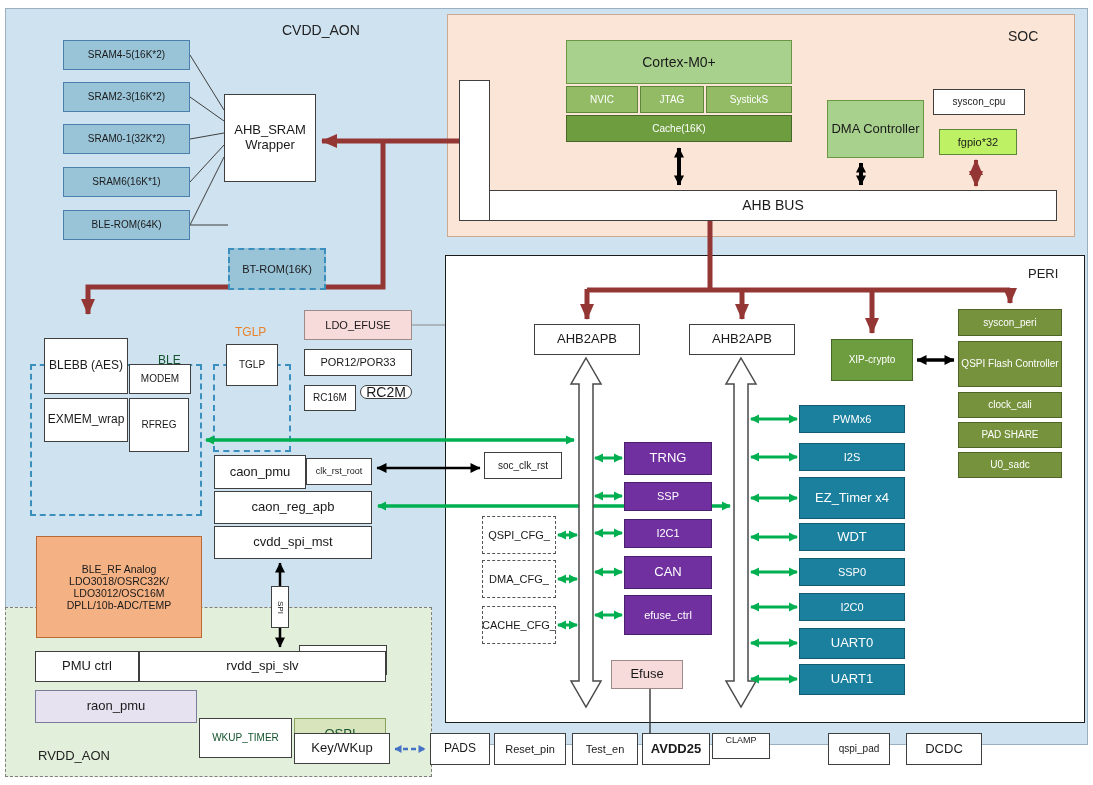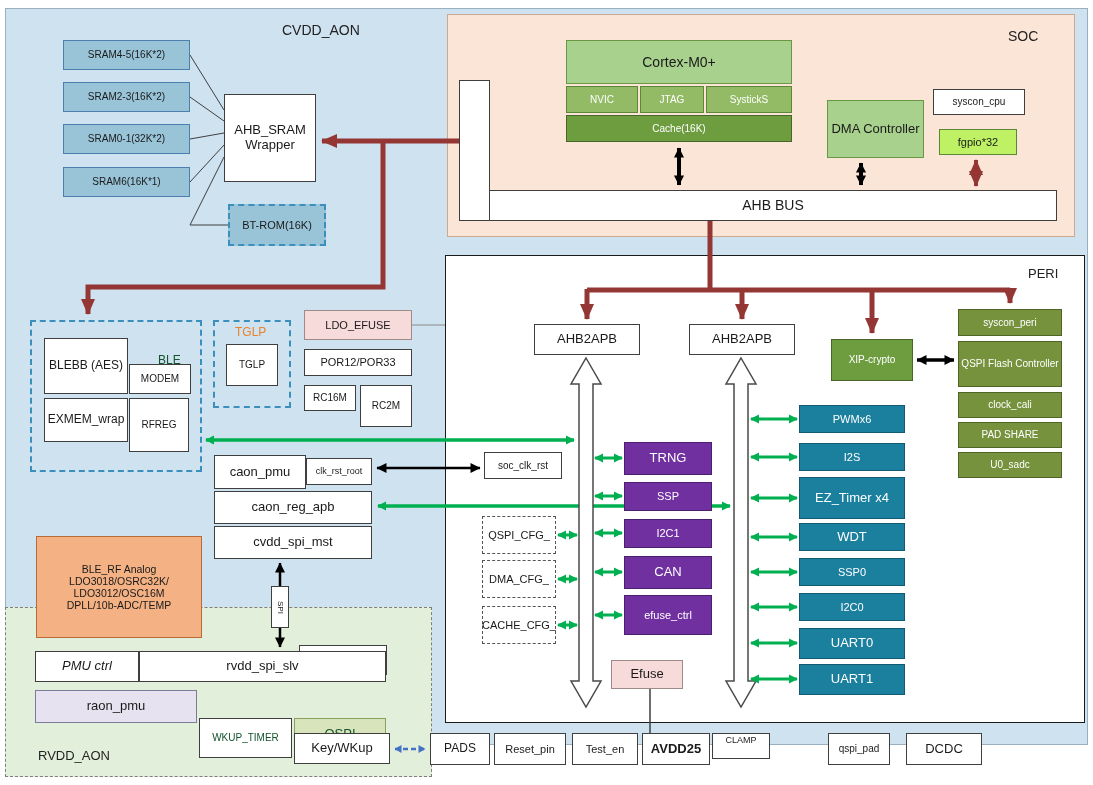--- a/index.html
+++ b/index.html
@@ -18,21 +18,21 @@
   .c-greenm{background:#93bb66;border:1px solid #5d8738;color:#fff;}
   .c-greenf{background:#bef264;border:1px solid #5d8738;color:#1a1a1a;}
   .c-greend{background:#6e9d3f;border:1px solid #46662a;color:#fff;}
   .c-olive {background:#76923c;border:1px solid #4f6526;color:#fff;font-size:10px;}
   .c-purple{background:#7030a0;border:1px solid #4a1f6e;color:#fff;}
   .c-teal  {background:#1b7f9e;border:1px solid #115a72;color:#fff;}
   .c-pink  {background:#f7dada;border:1px solid #9f8a8a;}
   .c-orange{background:#f4b183;border:1px solid #b96a35;}
   .c-lav   {background:#e6e2f0;border:1px solid #7c7c9a;}
   .c-iwdt  {background:#d8e4bc;border:1px solid #8aa05e;}
-  .b-dashc {border:2px dashed #3a8fbd;}
+  .b-dashc {border:2px dashed #3a8fbd;margin-top:44px;}
   .b-dashk {border:1.5px dashed #555;background:transparent;}
   .t-red{color:#14532d;margin-top:28px;}
   .t-orn{color:#e8832c;}
   .bold{font-weight:bold;}
 </style>
 </head>
 <body>
 
 <div id="canvas">
 
@@ -128,59 +128,60 @@
 
     <g>
       <path d="M395,749 H425" stroke="#4472c4" stroke-width="2.5" stroke-dasharray="5 3" fill="none" marker-start="url(#aB)" marker-end="url(#aB)"></path>
     </g>
   </svg>
 
   <div class="blk c-cyan" style="left:63px;top:40px;width:127px;height:30px;font-size:10px;">SRAM4-5(16K*2)</div>
   <div class="blk c-cyan" style="left:63px;top:82px;width:127px;height:30px;font-size:10px;">SRAM2-3(16K*2)</div>
   <div class="blk c-cyan" style="left:63px;top:124px;width:127px;height:30px;font-size:10px;">SRAM0-1(32K*2)</div>
   <div class="blk c-cyan" style="left:63px;top:167px;width:127px;height:30px;font-size:10px;">SRAM6(16K*1)</div>
+  <div class="blk c-cyan" style="left:63px;top:210px;width:127px;height:30px;font-size:10px;">BLE-ROM(64K)</div>
   <div class="blk c-white" style="left:224px;top:94px;width:92px;height:88px;font-size:13px;">AHB_SRAM Wrapper</div>
   <div class="blk c-cyan b-dashc" style="left:228px;top:204px;width:98px;height:42px;font-size:11px;">BT-ROM(16K)</div>
 
   <div class="blk c-white" style="left:459px;top:80px;width:31px;height:141px;"></div>
   <div class="blk c-greenl" style="left:566px;top:40px;width:226px;height:44px;font-size:14px;">Cortex-M0+</div>
   <div class="blk c-greenm" style="left:566px;top:86px;width:72px;height:27px;font-size:10px;">NVIC</div>
   <div class="blk c-greenm" style="left:640px;top:86px;width:64px;height:27px;font-size:10px;">JTAG</div>
   <div class="blk c-greenm" style="left:706px;top:86px;width:86px;height:27px;font-size:10px;">SystickS</div>
   <div class="blk c-greend" style="left:566px;top:115px;width:226px;height:27px;font-size:10px;">Cache(16K)</div>
   <div class="blk c-greenl" style="left:827px;top:100px;width:97px;height:58px;font-size:13px;">DMA Controller</div>
   <div class="blk c-white" style="left:933px;top:89px;width:92px;height:26px;font-size:10px;">syscon_cpu</div>
   <div class="blk c-greenf" style="left:939px;top:129px;width:78px;height:26px;font-size:11px;">fgpio*32</div>
   <div class="blk c-white" style="left:489px;top:190px;width:568px;height:31px;font-size:14px;">AHB BUS</div>
 
   <div class="blk c-pink" style="left:304px;top:310px;width:108px;height:30px;font-size:11px;">LDO_EFUSE</div>
   <div class="blk c-white" style="left:304px;top:349px;width:108px;height:27px;font-size:11px;">POR12/POR33</div>
   <div class="blk c-white" style="left:304px;top:385px;width:52px;height:26px;font-size:10px;">RC16M</div>
-  <div class="blk c-white" style="left:360px;top:385px;width:52px;height:42px;font-size:10px;">RC2M</div>
+  <div class="blk c-white" style="left:360px;top:385px;width:52px;height:14px;font-size:14px;border-radius:12px;">RC2M</div>
   <div class="blk c-white" style="left:44px;top:338px;width:84px;height:56px;font-size:12px;">BLEBB (AES)</div>
   <div class="blk c-white" style="left:129px;top:364px;width:62px;height:30px;font-size:10px;">MODEM</div>
   <div class="blk c-white" style="left:44px;top:398px;width:84px;height:44px;font-size:12px;">EXMEM_wrap</div>
   <div class="blk c-white" style="left:129px;top:398px;width:60px;height:54px;font-size:10px;">RFREG</div>
   <div class="blk c-white" style="left:226px;top:344px;width:52px;height:42px;font-size:10px;">TGLP</div>
   <div class="blk c-white" style="left:214px;top:455px;width:92px;height:34px;font-size:13px;">caon_pmu</div>
   <div class="blk c-white" style="left:306px;top:458px;width:66px;height:27px;font-size:9px;">clk_rst_root</div>
   <div class="blk c-white" style="left:214px;top:526px;width:158px;height:33px;font-size:13px;">cvdd_spi_mst</div>
   <div class="blk c-white" style="left:214px;top:491px;width:158px;height:33px;font-size:13px;">caon_reg_apb</div>
   <div class="blk c-orange" style="left:36px;top:536px;width:166px;height:102px;font-size:10.5px;flex-direction:column;">
     <span>BLE_RF Analog</span>
     <span>LDO3018/OSRC32K/</span>
     <span>LDO3012/OSC16M</span>
     <span>DPLL/10b-ADC/TEMP</span>
   </div>
   <div class="blk c-white" style="left:271px;top:586px;width:18px;height:42px;font-size:8px;">
     <span style="writing-mode:vertical-rl;">SPI</span>
   </div>
 
   <div class="blk c-white t-red" style="left:299px;top:617px;width:88px;height:30px;font-size:12px;">rtc_simple</div>
-  <div class="blk c-white" style="left:35px;top:651px;width:104px;height:31px;font-size:13px;font-style:italic;">PMU ctrl</div>
+  <div class="blk c-white" style="left:35px;top:651px;width:104px;height:31px;font-size:13px;">PMU ctrl</div>
   <div class="blk c-white" style="left:139px;top:651px;width:247px;height:31px;font-size:13px;">rvdd_spi_slv</div>
   <div class="blk c-lav" style="left:35px;top:690px;width:162px;height:33px;font-size:13px;">raon_pmu</div>
   <div class="blk c-white t-red" style="left:199px;top:690px;width:93px;height:40px;font-size:10px;">WKUP_TIMER</div>
   <div class="blk c-iwdt t-red" style="left:294px;top:690px;width:92px;height:33px;font-size:13px;">QSPI</div>
   <div class="blk c-white" style="left:294px;top:733px;width:96px;height:31px;font-size:13px;">Key/WKup</div>
 
   <div class="blk c-white" style="left:534px;top:324px;width:106px;height:31px;font-size:13px;">AHB2APB</div>
   <div class="blk c-white" style="left:689px;top:324px;width:106px;height:31px;font-size:13px;">AHB2APB</div>
   <div class="blk c-greend" style="left:831px;top:339px;width:82px;height:42px;font-size:10px;">XIP-crypto</div>
   <div class="blk c-olive" style="left:958px;top:309px;width:104px;height:27px;">syscon_peri</div>

